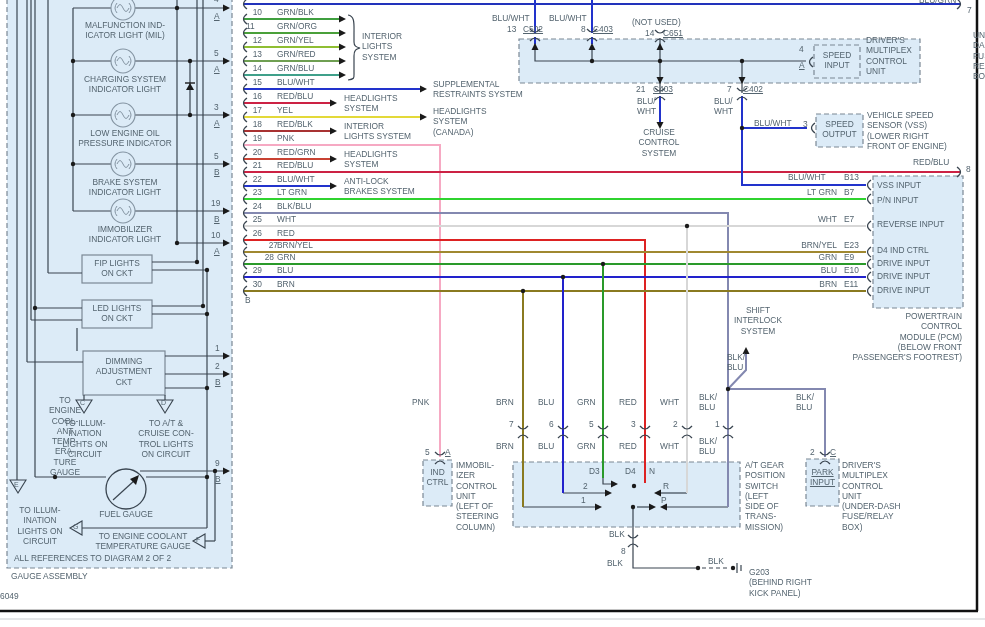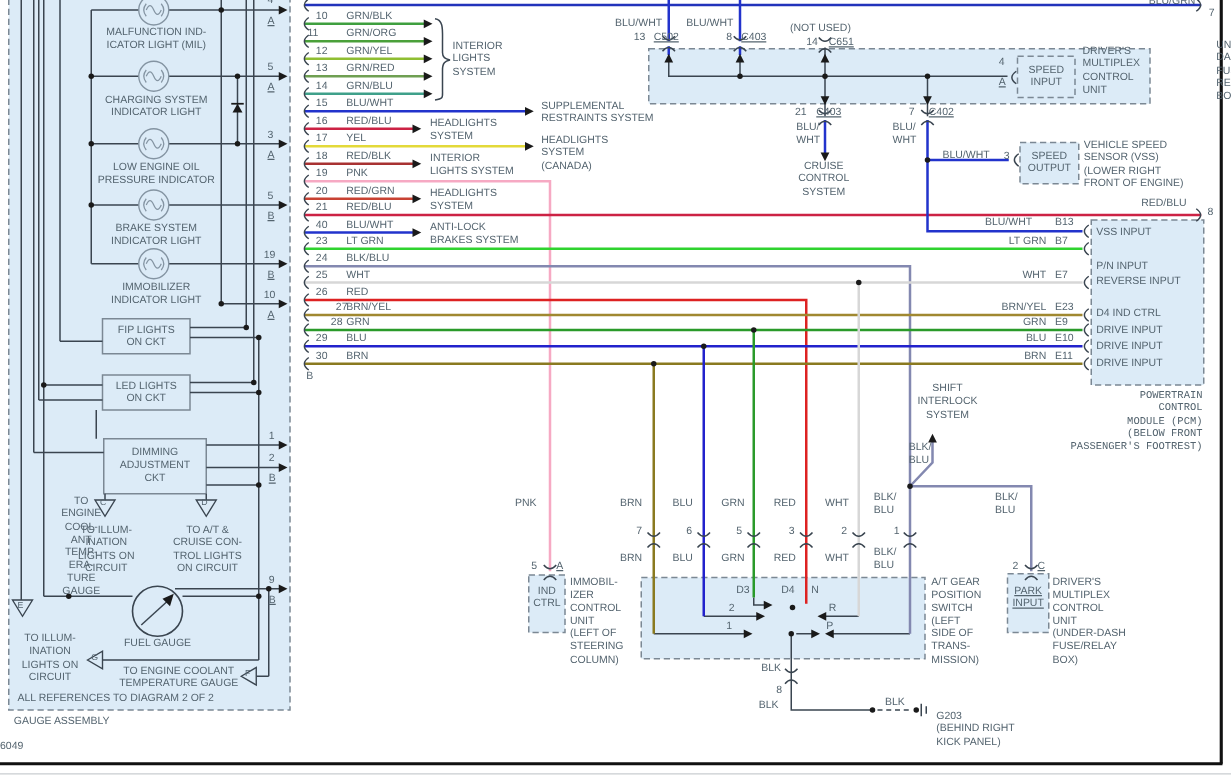--- a/index.html
+++ b/index.html
@@ -391,27 +391,27 @@
       <div class="lbl" style="left: 844px; top: 214px;">E7</div>
       <div class="lbl" style="left: 775px; top: 240px; width: 62px; text-align: right;">BRN/YEL</div>
       <div class="lbl" style="left: 844px; top: 240px;">E23</div>
       <div class="lbl" style="left: 775px; top: 252px; width: 62px; text-align: right;">GRN</div>
       <div class="lbl" style="left: 844px; top: 252px;">E9</div>
       <div class="lbl" style="left: 775px; top: 265px; width: 62px; text-align: right;">BLU</div>
       <div class="lbl" style="left: 844px; top: 265px;">E10</div>
       <div class="lbl" style="left: 775px; top: 279px; width: 62px; text-align: right;">BRN</div>
       <div class="lbl" style="left: 844px; top: 279px;">E11</div>
       <div class="lbl" style="left: 877px; top: 180px;">VSS INPUT</div>
-      <div class="lbl" style="left: 877px; top: 195px; margin-top: 12px;">P/N INPUT</div>
+      <div class="lbl" style="left: 877px; top: 195px;">P/N INPUT</div>
       <div class="lbl" style="left: 877px; top: 219px;">REVERSE INPUT</div>
       <div class="lbl" style="left: 877px; top: 245px;">D4 IND CTRL</div>
       <div class="lbl" style="left: 877px; top: 258px;">DRIVE INPUT</div>
       <div class="lbl" style="left: 877px; top: 271px;">DRIVE INPUT</div>
       <div class="lbl" style="left: 877px; top: 285px;">DRIVE INPUT</div>
-      <div class="lbl" style="left: 842px; top: 311px; width: 120px; text-align: right; font-family: Liberation Mono, monospace;">POWERTRAIN
+      <div class="lbl" style="left: 842px; top: 311px; width: 120px; text-align: right;">POWERTRAIN
 CONTROL
 MODULE (PCM)
 (BELOW FRONT
 PASSENGER'S FOOTREST)</div>
       <div class="lbl" style="left: 724px; top: 305px; width: 68px; text-align: center;">SHIFT
 INTERLOCK
 SYSTEM</div>
       <div class="lbl" style="left: 727px; top: 352px;">BLK/
 BLU</div>
       <div class="lbl" style="left: 412px; top: 397px;">PNK</div>
@@ -499,21 +499,21 @@
       <div class="lbl" style="left: 246px; top: 105px; width: 16px; text-align: right;">17</div>
       <div class="lbl" style="left: 277px; top: 105px;">YEL</div>
       <div class="lbl" style="left: 246px; top: 119px; width: 16px; text-align: right;">18</div>
       <div class="lbl" style="left: 277px; top: 119px;">RED/BLK</div>
       <div class="lbl" style="left: 246px; top: 133px; width: 16px; text-align: right;">19</div>
       <div class="lbl" style="left: 277px; top: 133px;">PNK</div>
       <div class="lbl" style="left: 246px; top: 147px; width: 16px; text-align: right;">20</div>
       <div class="lbl" style="left: 277px; top: 147px;">RED/GRN</div>
       <div class="lbl" style="left: 246px; top: 160px; width: 16px; text-align: right;">21</div>
       <div class="lbl" style="left: 277px; top: 160px;">RED/BLU</div>
-      <div class="lbl" style="left: 246px; top: 174px; width: 16px; text-align: right;">40</div>
+      <div class="lbl" style="left: 246px; top: 174px; width: 16px; text-align: right;">22</div>
       <div class="lbl" style="left: 277px; top: 174px;">BLU/WHT</div>
       <div class="lbl" style="left: 246px; top: 187px; width: 16px; text-align: right;">23</div>
       <div class="lbl" style="left: 277px; top: 187px;">LT GRN</div>
       <div class="lbl" style="left: 246px; top: 201px; width: 16px; text-align: right;">24</div>
       <div class="lbl" style="left: 277px; top: 201px;">BLK/BLU</div>
       <div class="lbl" style="left: 246px; top: 214px; width: 16px; text-align: right;">25</div>
       <div class="lbl" style="left: 277px; top: 214px;">WHT</div>
       <div class="lbl" style="left: 246px; top: 228px; width: 16px; text-align: right;">26</div>
       <div class="lbl" style="left: 277px; top: 228px;">RED</div>
       <div class="lbl" style="left: 246px; top: 240px; width: 16px; text-align: right; padding-left: 16px;">27</div>

